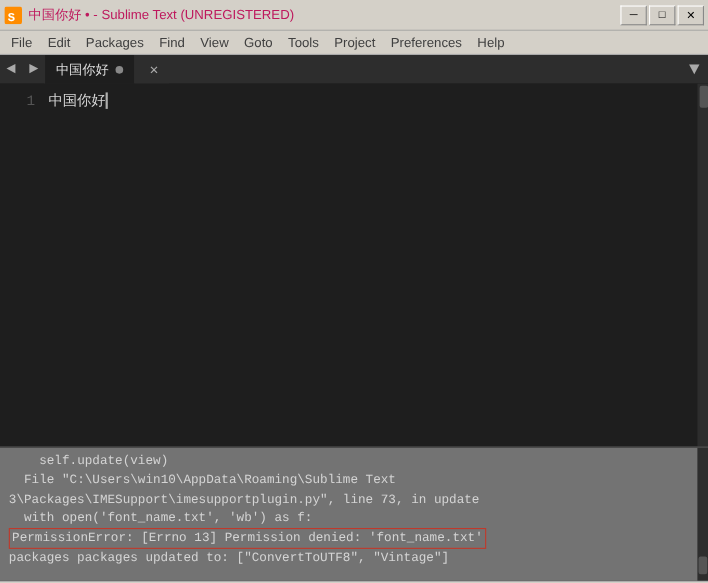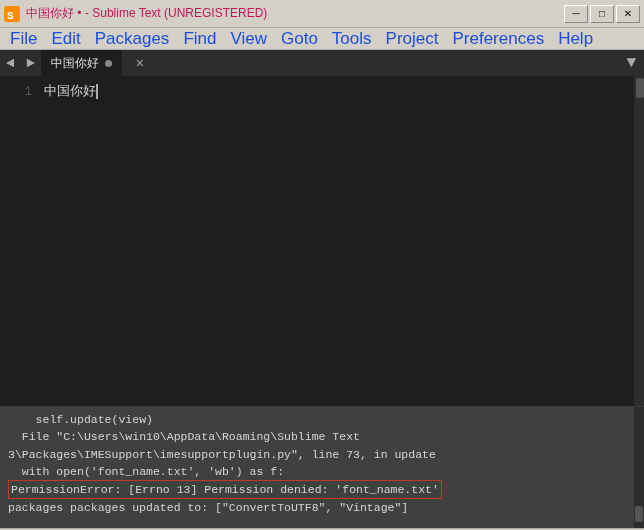--- a/index.html
+++ b/index.html
@@ -59,23 +59,23 @@
     .menubar {
       display: flex;
       align-items: center;
       background: #d4d0c8;
       height: 22px;
       padding: 0 4px;
       border-bottom: 1px solid #aaa;
       gap: 2px;
     }
     .menu-item {
-      font-size: 17px;
+      font-size: 12px;
       font-family: 'Segoe UI', Arial, sans-serif;
-      color: #1d4ed8;
+      color: #404040;
       padding: 2px 6px;
       cursor: pointer;
     }
 
     
     .tabbar {
       display: flex;
       align-items: stretch;
       background: #2d2d2d;
       height: 26px;
@@ -180,21 +180,21 @@
       right: 0;
       top: 2px;
       width: 8px;
       height: 20px;
       background: #555;
       border-radius: 2px;
     }
 
     
     .console-area {
-      background: #404040;
+      background: #737373;
       border-top: 1px solid #3a3a3a;
       height: 122px;
       overflow: hidden;
       position: relative;
     }
     .console-content {
       font-size: 11.5px;
       font-family: 'Consolas', 'Courier New', monospace;
       color: #d4d4d4;
       padding: 4px 8px;

